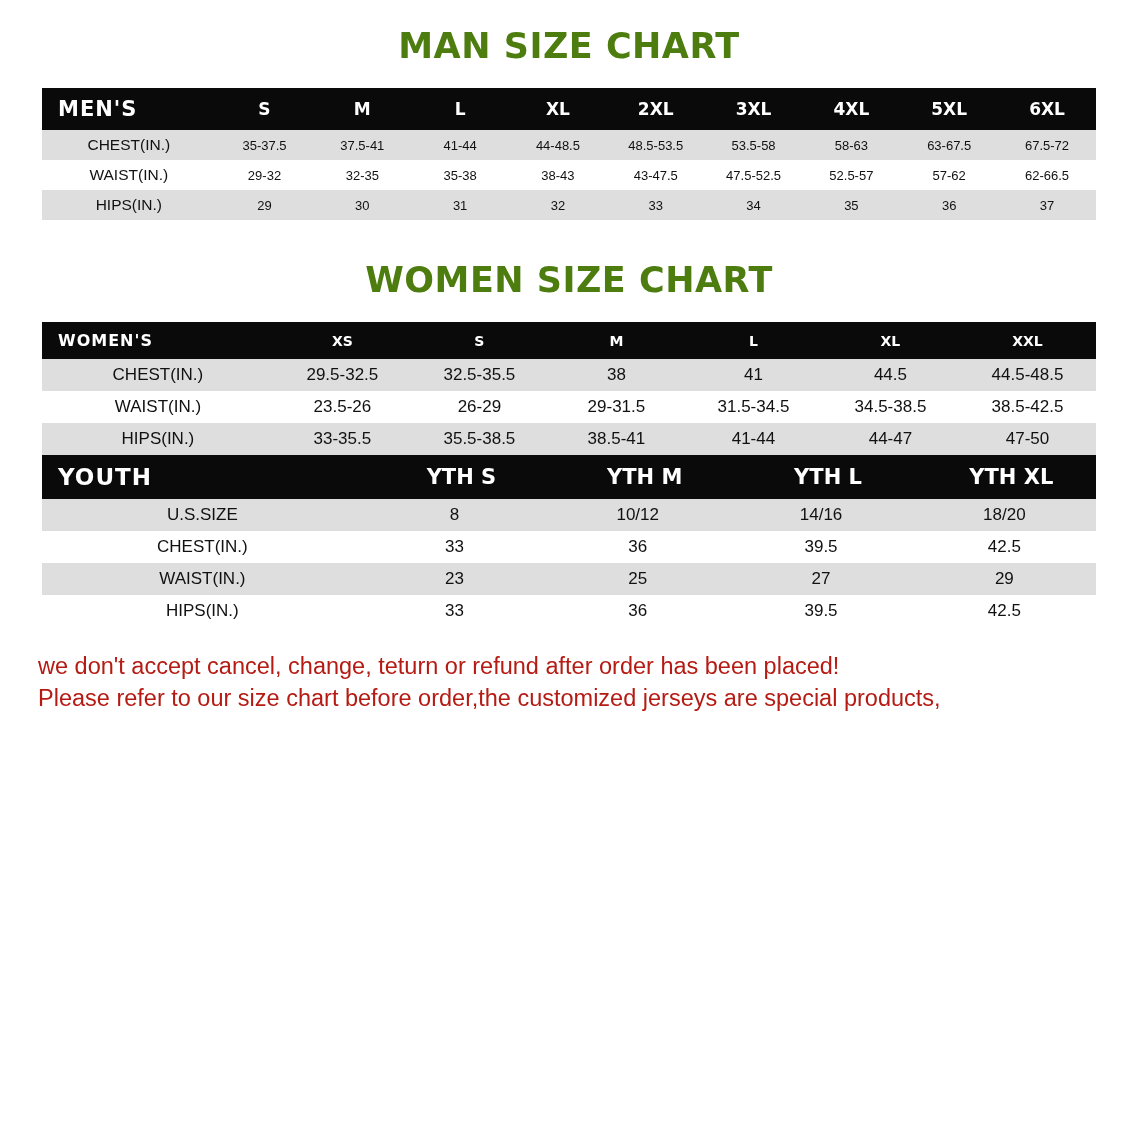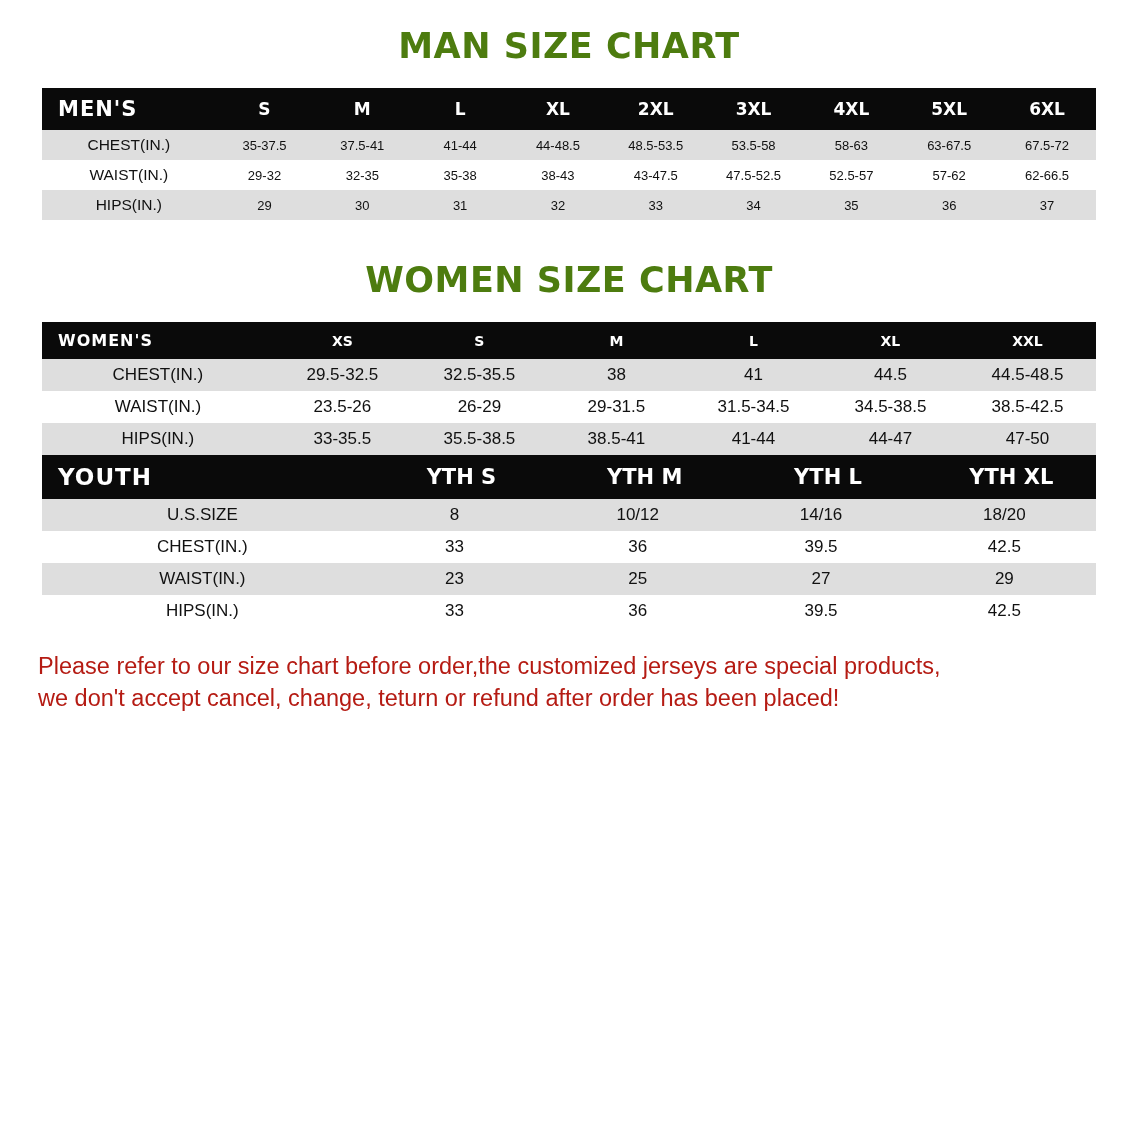--- a/index.html
+++ b/index.html
@@ -288,17 +288,17 @@
           <td>33</td>
           <td>36</td>
           <td>39.5</td>
           <td>42.5</td>
         </tr>
       </tbody>
     </table>
   </div>
 
   <div class="note">
+    <div>we don't accept cancel, change, teturn or refund after order has been placed!</div>
     <div>Please refer to our size chart before order,the customized jerseys are special products,</div>
-    <div>we don't accept cancel, change, teturn or refund after order has been placed!</div>
   </div>
 
 </div>
 
 </body></html>

